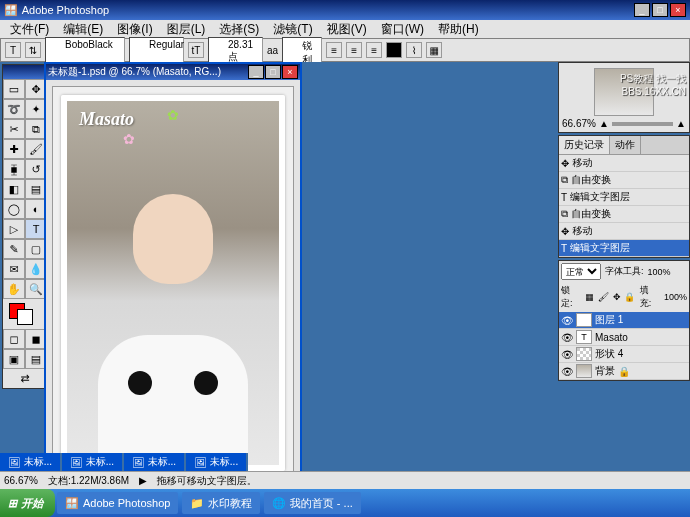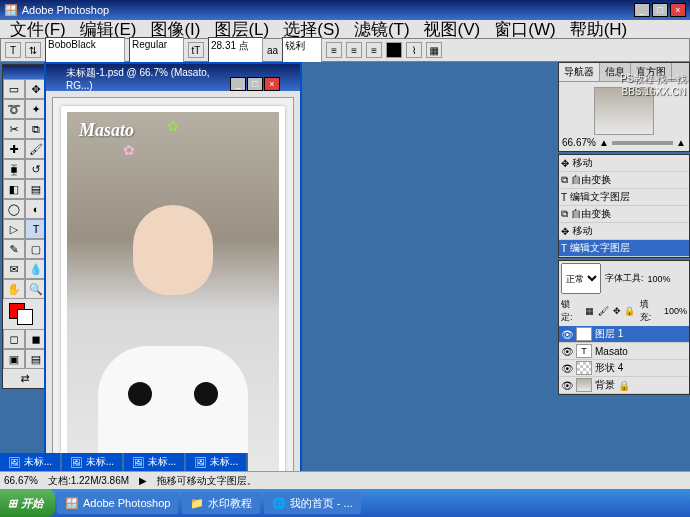--- a/index.html
+++ b/index.html
@@ -2,36 +2,36 @@
 <html><head>
 <meta charset="utf-8">
 <style>
 * { margin: 0; padding: 0; box-sizing: border-box; font-family: "Microsoft YaHei", SimSun, sans-serif; }
 body { width: 690px; height: 517px; background: #3a6ea5; overflow: hidden; position: relative; font-size: 11px; }
 .titlebar { background: linear-gradient(#0a246a,#3b6ecc); color: #fff; height: 20px; display: flex; align-items: center; padding: 0 4px; justify-content: space-between; }
 .titlebar .left { display: flex; align-items: center; gap: 4px; }
 .win-controls { display: flex; gap: 2px; }
 .win-btn { width: 16px; height: 14px; background: #c0c0c0; border: 1px solid #000; font-size: 9px; text-align: center; line-height: 12px; cursor: pointer; }
 .win-btn.close { background: #e04040; color: #fff; }
-.menubar { background: #e4e4e4; height: 18px; display: flex; align-items: center; padding: 0 4px; gap: 2px; font-size: 17px; }
+.menubar { background: #e4e4e4; height: 18px; display: flex; align-items: center; padding: 0 4px; gap: 2px; font-size: 12px; }
 .menubar span { padding: 0 6px; cursor: pointer; }
 .options-bar { background: #e4e4e4; height: 24px; display: flex; align-items: center; padding: 0 4px; border: 1px solid #808080; gap: 4px; }
-.options-bar .field { background: #fff; border: 1px inset #999; padding: 1px 2px; font-size: 10px; height: 27px; }
+.options-bar .field { background: #fff; border: 1px inset #999; padding: 1px 19px; font-size: 10px; height: 27px; }
 .options-bar .icon { width: 16px; height: 16px; border: 1px solid #999; display: flex; align-items: center; justify-content: center; font-size: 10px; }
 .workspace { position: relative; background: #3a6ea5; height: calc(100% - 20px - 18px - 24px - 18px - 28px); }
 .toolbox { position: absolute; left: 2px; top: 2px; width: 46px; background: #e4e4e4; border: 1px solid #333; }
 .toolbox-title { background: linear-gradient(#0a246a,#3b6ecc); height: 14px; }
 .toolbox-grid { display: grid; grid-template-columns: 1fr 1fr; }
 .tool { width: 22px; height: 20px; border: 1px solid #999; display: flex; align-items: center; justify-content: center; background: #e4e4e4; cursor: pointer; font-size: 11px; }
 .tool.active { background: #c8d8f0; }
 .swatches { display: flex; padding: 2px; position: relative; height: 30px; }
 .swatch-fg { width: 16px; height: 16px; background: #f00; border: 1px solid #000; position: absolute; left: 6px; top: 4px; }
 .swatch-bg { width: 16px; height: 16px; background: #fff; border: 1px solid #000; position: absolute; left: 14px; top: 10px; }
 .doc-window { position: absolute; left: 44px; top: 0; width: 258px; height: 428px; background: #e4e4e4; border: 2px solid #0050cc; }
-.doc-title { background: linear-gradient(#0a246a,#3b6ecc); color: #fff; height: 27px; display: flex; align-items: flex-end; justify-content: space-between; padding: 0 20px; font-size: 10px; }
+.doc-title { background: linear-gradient(#0a246a,#3b6ecc); color: #fff; height: 16px; display: flex; align-items: center; justify-content: space-between; padding: 0 2px; font-size: 10px; }
 .doc-title-ctrls { display: flex; gap: 1px; }
 .doc-canvas { background: #f0f0f0; margin: 6px; height: calc(100% - 30px); border: 1px solid #999; position: relative; overflow: hidden; }
 .photo { position: absolute; inset: 8px; border: 6px solid #fff; background: linear-gradient(180deg,#b6b0a4 0%, #9a9184 35%, #d8d8d8 55%, #e8e8e8 100%); border-radius: 2px; box-shadow: 0 0 3px rgba(0,0,0,0.3); display:flex; flex-direction:column; align-items:center; }
 .photo-head { position:absolute; top:38%; left:50%; transform:translate(-50%,-50%); width:80px; height:90px; background:#f0d6c0; border-radius:40px 40px 35px 35px; }
 .photo-body { position:absolute; bottom:0; left:50%; transform:translateX(-50%); width:150px; height:130px; background:#f8f8f8; border-radius:50px 50px 0 0; }
 .panda-eye { position:absolute; width:24px; height:24px; background:#111; border-radius:50%; bottom:70px; }
 .panda-eye.l { left:20%; } .panda-eye.r { right:20%; }
 .wm { position: absolute; top: 8px; left: 12px; color: #fff; font-style: italic; font-weight: bold; font-size: 18px; text-shadow: 1px 1px 2px rgba(0,0,0,0.4); font-family: cursive; }
 .flower { position:absolute; font-size:14px; }
 .instruction { position: absolute; left: 308px; top: 4px; width: 240px; color: #c0e0ff; font-size: 17px; line-height: 28px; }
@@ -40,21 +40,21 @@
 .panel-tabs { background: #d0d0d0; display: flex; font-size: 10px; border-bottom: 1px solid #999; }
 .panel-tabs span { padding: 2px 5px; border-right: 1px solid #999; cursor: pointer; }
 .panel-tabs span.active { background: #e4e4e4; }
 .panel-body { padding: 3px; font-size: 10px; min-height: 20px; }
 .nav-thumb { width: 60px; height: 48px; background: #fff; border: 1px solid #999; margin: 2px auto; background: linear-gradient(180deg,#b6b0a4,#e8e8e8); }
 .history-item, .layer-item { display: flex; align-items: center; gap: 3px; padding: 1px 2px; border-bottom: 1px solid #ccc; font-size: 10px; }
 .history-item.sel, .layer-item.sel { background: #316ac5; color: #fff; }
 .layer-thumb { width: 16px; height: 14px; background: #fff; border: 1px solid #999; display: flex; align-items: center; justify-content: center; font-size: 9px; }
 .layer-eye { width: 12px; text-align: center; }
 .layer-opts { display: flex; gap: 4px; padding: 2px; font-size: 9px; align-items: center; }
-.layer-opts select, .layer-opts input { font-size: 9px; height: 31px; }
+.layer-opts select, .layer-opts input { font-size: 9px; height: 17px; }
 .doc-tabs { position: absolute; bottom: 28px; left: 0; height: 18px; display: flex; background: #3a6ea5; }
 .doc-tab { background: #0050cc; color: #fff; font-size: 10px; padding: 2px 8px; margin-right: 2px; display: flex; align-items: center; gap: 3px; cursor: pointer; }
 .status-row { position:absolute; bottom:28px; left:0; right:0; height:18px; background:#e4e4e4; display:flex; align-items:center; font-size:10px; padding:0 4px; gap:10px; border-top:1px solid #999;}
 .taskbar { position: absolute; bottom: 0; left: 0; right: 0; height: 28px; background: linear-gradient(#3c8cde,#1f5bbf); display: flex; align-items: center; }
 .start-btn { background: linear-gradient(#5fb55f,#2a8a2a); color: #fff; height: 100%; padding: 0 12px 0 8px; display: flex; align-items: center; gap: 4px; font-weight: bold; border-radius: 0 8px 8px 0; cursor: pointer; font-style:italic; }
 .task-item { background: #3a7ad0; color: #fff; height: 22px; margin: 0 2px; padding: 0 8px; display: flex; align-items: center; font-size: 11px; border-radius: 2px; cursor: pointer; gap: 4px; }
 .tray { margin-left: auto; background: #1a4fa0; height: 100%; display: flex; align-items: center; padding: 0 8px; color: #fff; font-size: 10px; gap: 6px; }
 .watermark-corner { position:absolute; top:2px; right:4px; color:#fff; font-size:10px; text-shadow:1px 1px 1px #000; text-align:right; opacity:0.8; font-family: monospace; margin-top: 8px; }
 </style>
 </head>
@@ -163,37 +163,36 @@
         <div class="flower" style="top:6px;left:100px;color:#9edb52">✿</div>
         <div class="flower" style="top:30px;left:56px;color:#f5b8d8">✿</div>
       </div>
     </div>
   </div>
 
 
   <div class="right-panels">
 
     <div class="panel">
-      <div class="panel-tabs">
-        <span class="active">导航器</span>
-        <span>信息</span>
-        <span>直方图</span>
-      </div>
       <div class="panel-body">
         <div class="nav-thumb"></div>
         <div style="display:flex;align-items:center;gap:3px">
           <span>66.67%</span>
           <span>▲</span>
           <div style="flex:1;height:4px;background:#999"></div>
           <span>▲</span>
         </div>
       </div>
     </div>
 
     <div class="panel">
+      <div class="panel-tabs">
+        <span class="active">历史记录</span>
+        <span>动作</span>
+      </div>
       <div class="panel-body" style="padding:0">
         <div class="history-item">
             <span>✥</span>
             <span>移动</span>
           </div>
         <div class="history-item">
             <span>⧉</span>
             <span>自由变换</span>
           </div>
         <div class="history-item">

